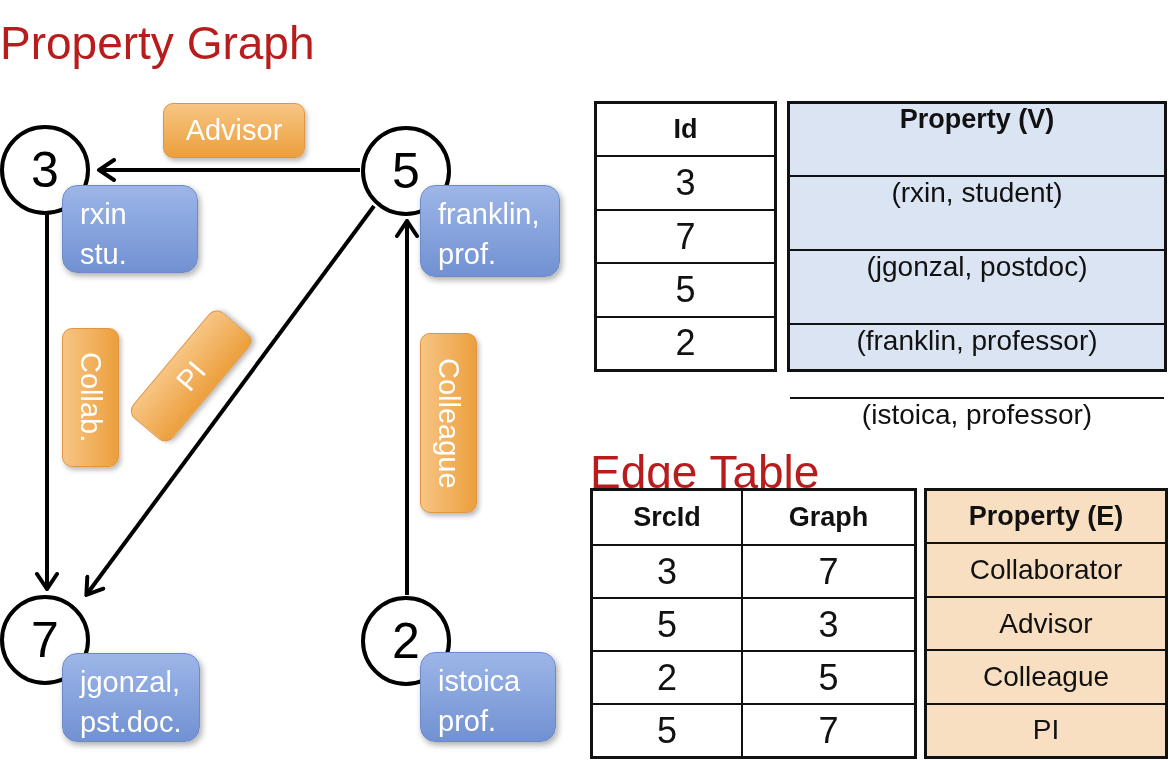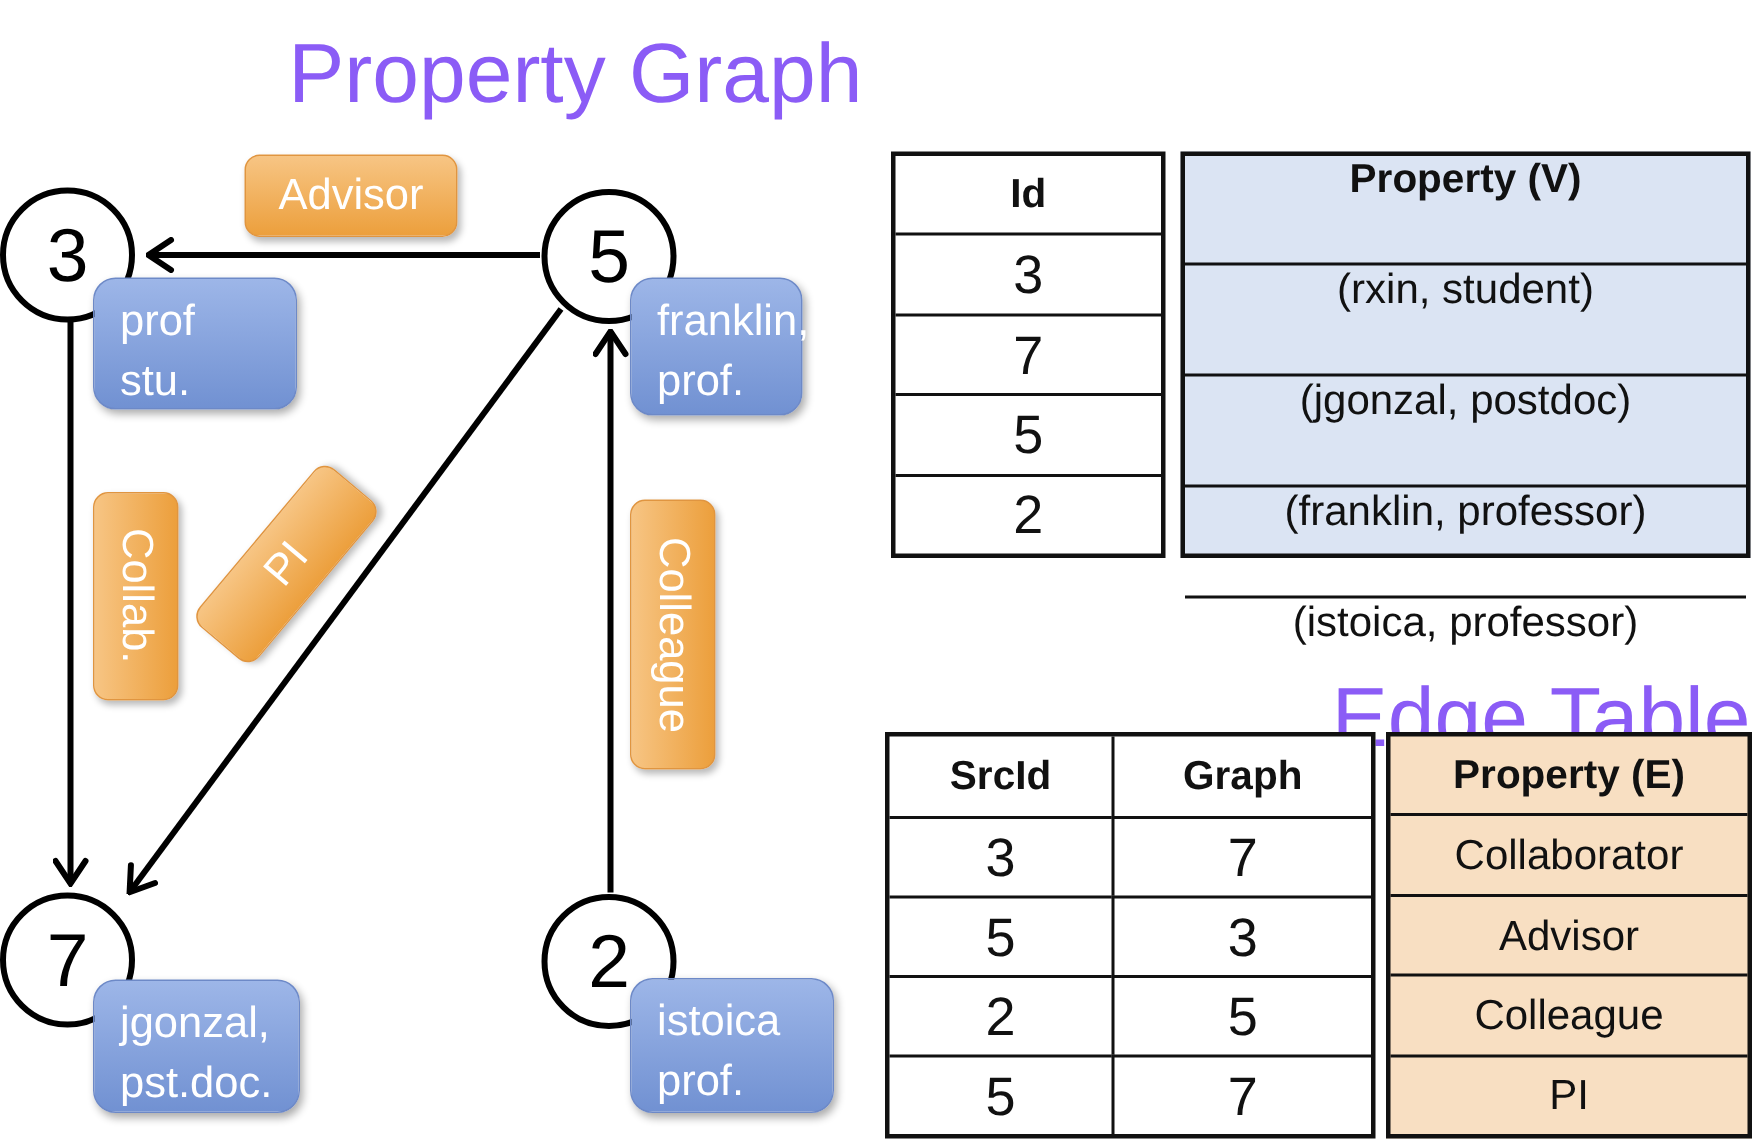--- a/index.html
+++ b/index.html
@@ -2,22 +2,22 @@
 <html style="--orange-hi: #f7c584; --orange-lo: #ec9f3c; --orange-border: #e09540; --blue-hi: #9db6e8; --blue-lo: #7191d2; --blue-border: #6d89c7; --vertex-prop-bg: #dbe4f3; --edge-prop-bg: #f8dfc2; --line-color: #000000;"><head>
 <meta charset="utf-8">
 <style>
   html,body{margin:0;padding:0;background:#ffffff;}
   .canvas{
     position:relative;width:1170px;height:760px;background:#ffffff;overflow:hidden;
     font-family:"Liberation Sans",sans-serif;color:#111;
   }
   
   .big-title{
-    position:absolute;text-align:right;font-size:56px;font-weight:400;
-    letter-spacing:0px;color:#8b5cf6;white-space:nowrap;
+    position:absolute;text-align:left;font-size:46px;font-weight:400;
+    letter-spacing:0px;color:#b91c1c;white-space:nowrap;
   }
   #graph-title{left:0;top:16px;width:575px;}
   #vertex-title{left:594px;top:18px;width:573px;}
   #edge-title{left:590px;top:404px;width:577px;margin-top:41px;}
 
   
   #edge-svg{position:absolute;left:0;top:0;width:580px;height:760px;}
   .node{
     position:absolute;width:90px;height:90px;border:4px solid #000;border-radius:50%;
     background:#fff;box-sizing:border-box;display:flex;align-items:center;justify-content:center;
@@ -44,21 +44,21 @@
   #label-pi{left:122px;top:350px;width:136px;height:50px;transform:rotate(-50deg);}
 
   .vlabel{
     position:absolute;box-sizing:border-box;padding:8px 8px 8px 17px;
     background:linear-gradient(180deg,var(--blue-hi,#9db6e8),var(--blue-lo,#7191d2));
     border:1px solid var(--blue-border,#6d89c7);
     border-radius:15px;color:#fff;font-size:29px;line-height:40px;
     box-shadow:2px 3px 6px rgba(0,0,0,0.33);
   }
   #vlabel-rxin{left:62px;top:185px;width:136px;height:88px;}
-  #vlabel-franklin{left:420px;top:185px;width:115px;height:92px;}
+  #vlabel-franklin{left:420px;top:185px;width:140px;height:92px;}
   #vlabel-jgonzal{left:62px;top:653px;width:138px;height:89px;}
   #vlabel-istoica{left:420px;top:652px;width:136px;height:90px;}
 
   
   .tblwrap{position:absolute;display:flex;}
   #vertex-wrap{left:594px;top:101px;gap:10px;justify-content:flex-end;}
   #edge-wrap{left:590px;top:488px;gap:7px;}
   .tbox{
     box-sizing:border-box;border:3px solid #111;height:271px;background:#fff;
     display:flex;flex-direction:column;
@@ -110,21 +110,21 @@
   <div class="node" id="node-5">5</div>
   <div class="node" id="node-7">7</div>
   <div class="node" id="node-2">2</div>
 
   <div class="elabel" id="label-advisor">Advisor</div>
   <div class="elabel vert" id="label-collab">Collab.</div>
   <div class="elabel" id="label-pi">PI</div>
   <div class="elabel vert" id="label-colleague">Colleague</div>
 
   <div class="vlabel" id="vlabel-rxin">
-    <div>prof</div>
+    <div>rxin</div>
     <div>stu.</div>
   </div>
   <div class="vlabel" id="vlabel-franklin">
     <div>franklin,</div>
     <div>prof.</div>
   </div>
   <div class="vlabel" id="vlabel-jgonzal">
     <div>jgonzal,</div>
     <div>pst.doc.</div>
   </div>

